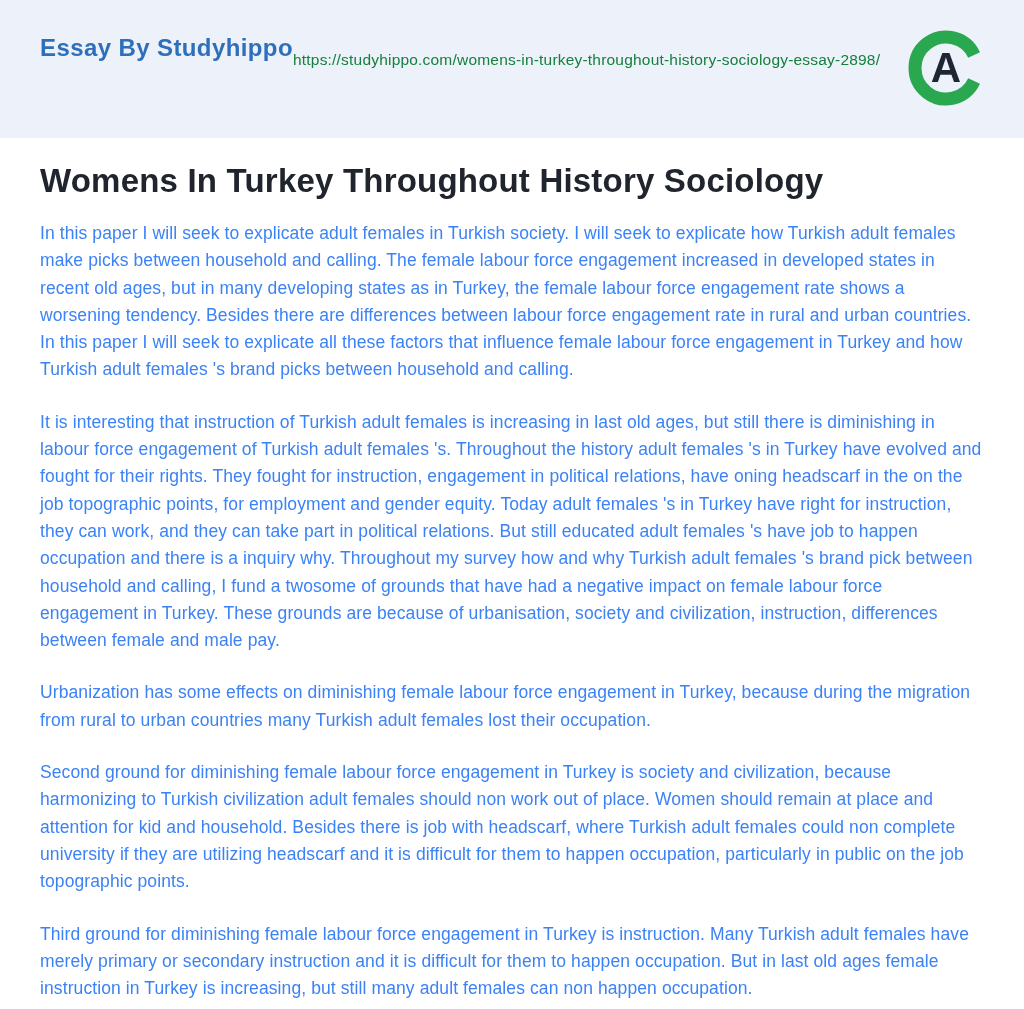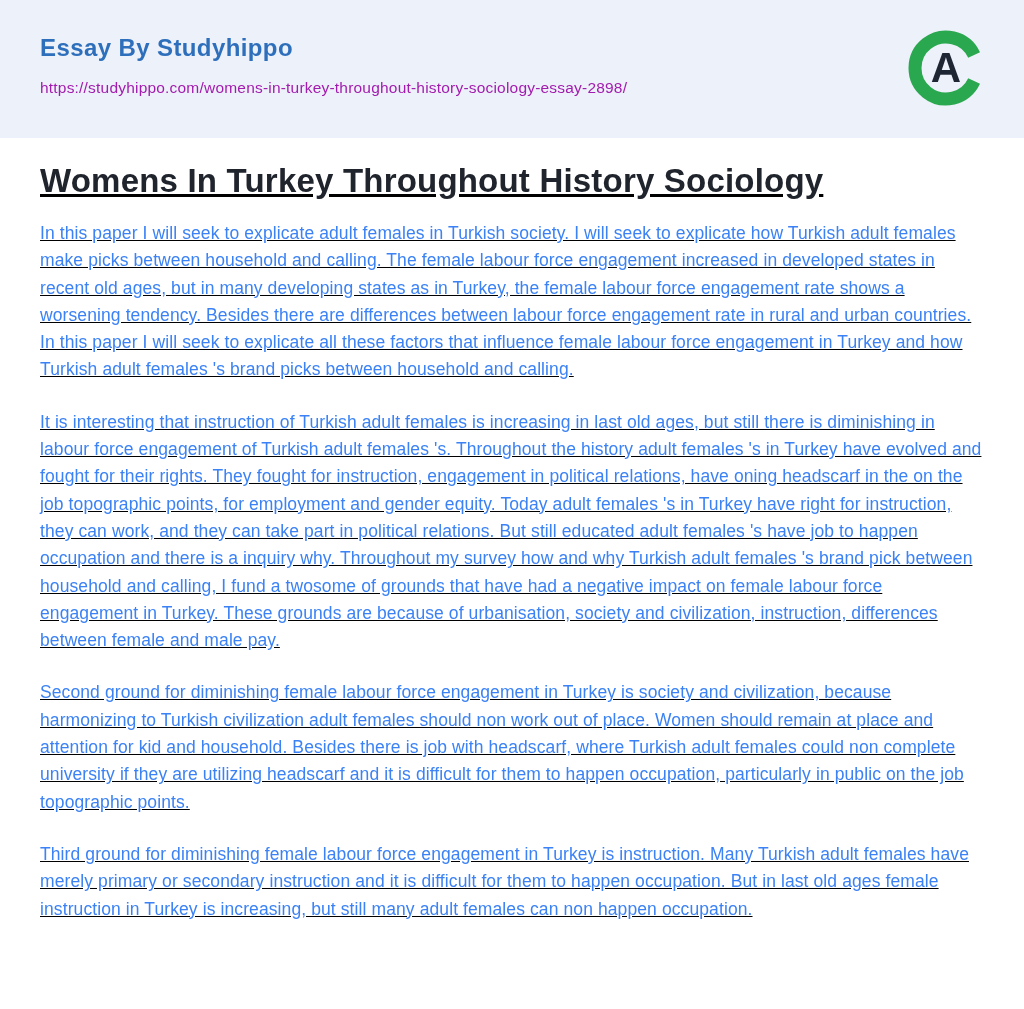--- a/index.html
+++ b/index.html
@@ -11,41 +11,40 @@
     background: #ffffff;
     font-family: "Liberation Sans", sans-serif;
   }
   .site-header {
     background: #edf1fa;
     padding: 34px 38px 28px 40px;
     display: flex;
     justify-content: space-between;
     align-items: flex-start;
   }
-  .header-text { display: flex; flex-direction: column; }
+  .header-text { display: flex; flex-direction: row; }
   .site-title {
     color: #2e6fbc;
     font-size: 24px;
     font-weight: bold;
     letter-spacing: 0.4px;
   }
   .source-url {
-    color: #a21caf;
+    color: #15803d;
     font-size: 15.5px;
     margin-top: 17px;
     display: inline-block;
     text-decoration: none;
     letter-spacing: 0.2px;
     cursor: pointer;
   }
   .logo { width: 80px; height: 84px; margin-top: -8px; cursor: pointer; }
   .logo svg { display: block; width: 100%; height: 100%; }
   .content {
     padding: 24px 40px 0 40px;
-    text-decoration: underline;
   }
   .essay-title {
     color: #20242d;
     font-size: 33px;
     font-weight: bold;
     letter-spacing: 0.2px;
     margin-bottom: 20px;
   }
   .content p {
     color: #3b82f6;
@@ -71,18 +70,19 @@
         <text x="40" y="54" text-anchor="middle" font-family="Liberation Sans, sans-serif" font-size="42" font-weight="bold" fill="#1e2533">A</text>
       </svg>
     </div>
   </header>
 
   <main class="content">
     <h1 class="essay-title">Womens In Turkey Throughout History Sociology</h1>
 
     <p>In this paper I will seek to explicate adult females in Turkish society. I will seek to explicate how Turkish adult females make picks between household and calling. The female labour force engagement increased in developed states in recent old ages, but in many developing states as in Turkey, the female labour force engagement rate shows a worsening tendency. Besides there are differences between labour force engagement rate in rural and urban countries. In this paper I will seek to explicate all these factors that influence female labour force engagement in Turkey and how Turkish adult females 's brand picks between household and calling.</p>
     <p>It is interesting that instruction of Turkish adult females is increasing in last old ages, but still there is diminishing in labour force engagement of Turkish adult females 's. Throughout the history adult females 's in Turkey have evolved and fought for their rights. They fought for instruction, engagement in political relations, have oning headscarf in the on the job topographic points, for employment and gender equity. Today adult females 's in Turkey have right for instruction, they can work, and they can take part in political relations. But still educated adult females 's have job to happen occupation and there is a inquiry why. Throughout my survey how and why Turkish adult females 's brand pick between household and calling, I fund a twosome of grounds that have had a negative impact on female labour force engagement in Turkey. These grounds are because of urbanisation, society and civilization, instruction, differences between female and male pay.</p>
+    <p>Urbanization has some effects on diminishing female labour force engagement in Turkey, because during the migration from rural to urban countries many Turkish adult females lost their occupation.</p>
     <p>Second ground for diminishing female labour force engagement in Turkey is society and civilization, because harmonizing to Turkish civilization adult females should non work out of place. Women should remain at place and attention for kid and household. Besides there is job with headscarf, where Turkish adult females could non complete university if they are utilizing headscarf and it is difficult for them to happen occupation, particularly in public on the job topographic points.</p>
     <p>Third ground for diminishing female labour force engagement in Turkey is instruction. Many Turkish adult females have merely primary or secondary instruction and it is difficult for them to happen occupation. But in last old ages female instruction in Turkey is increasing, but still many adult females can non happen occupation.</p>
 
   </main>
 
 </div>
 
 </body></html>

